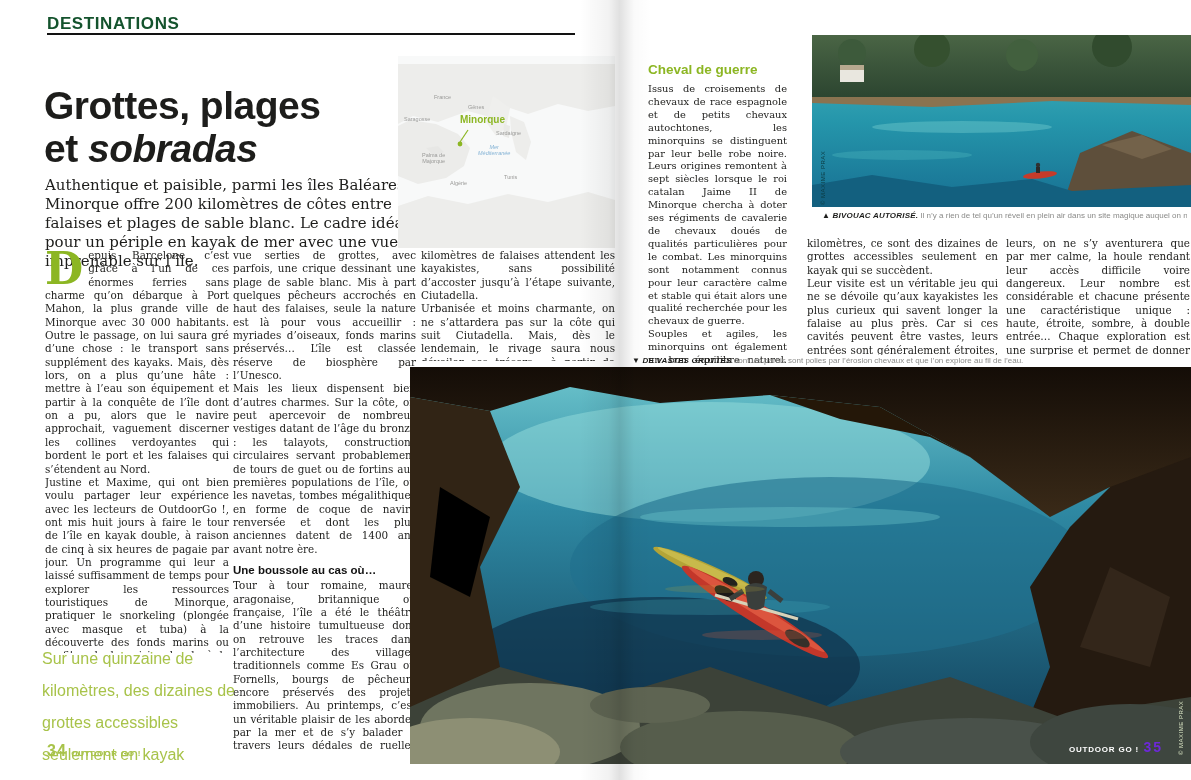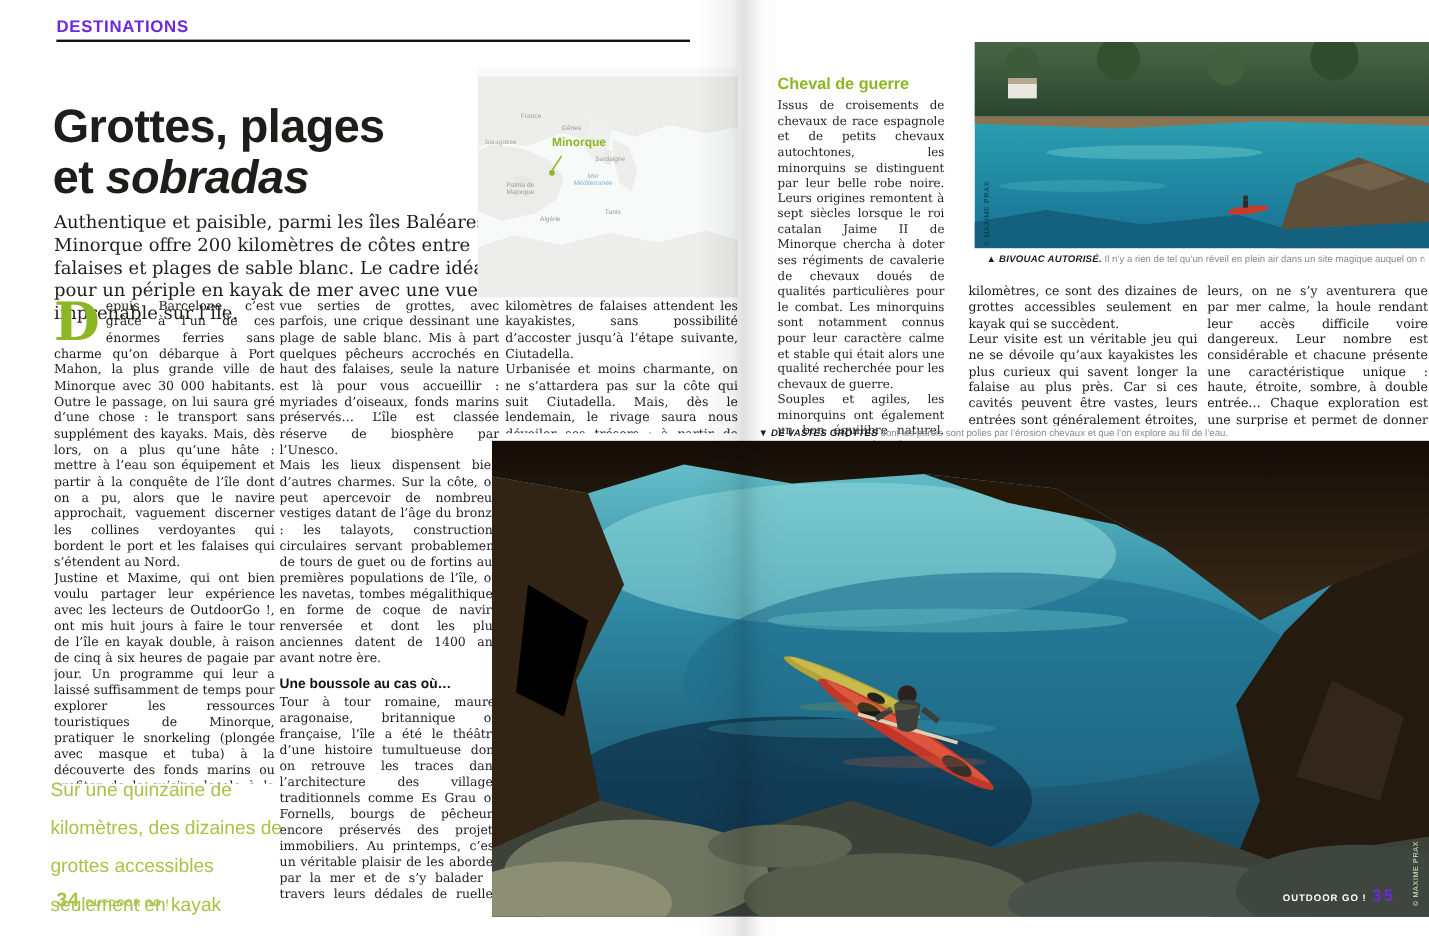--- a/index.html
+++ b/index.html
@@ -1,21 +1,21 @@
 <!DOCTYPE html>
 <html><head>
 <meta charset="utf-8">
 <style>
   html,body{margin:0;padding:0;background:#9a9a9a;}
   #spread{position:relative;width:1191px;height:780px;background:#ffffff;overflow:hidden;
           font-family:"DejaVu Serif", serif;color:#1d1d1b;}
   .abs{position:absolute;}
   
   .kicker{left:47px;top:14px;font-family:"Liberation Sans",sans-serif;font-weight:bold;
-          font-size:14px;letter-spacing:.6px;color:#6d28d9;}
+          font-size:17px;letter-spacing:.6px;color:#14532d;}
   .kicker-rule{left:47px;top:33px;width:528px;height:2px;background:#121212;}
   .badge{left:47px;top:60px;background:#8cb623;color:#ffffff;font-family:"Liberation Sans",sans-serif;
          font-weight:bold;font-size:13px;letter-spacing:1.2px;padding:4px 10px 3px 10px;}
   .title{left:44px;top:84px;width:400px;font-family:"Liberation Sans",sans-serif;font-weight:bold;
          font-size:39px;line-height:43px;color:#1d1d1b;letter-spacing:-.5px;}
   .title .it{font-style:italic;}
   .lead{left:45px;top:176px;width:372px;font-size:15px;line-height:19px;color:#1d1d1b;}
   
   .col{font-size:10.4px;line-height:13.35px;text-align:justify;overflow:hidden;}
   .col p{margin:0;}

